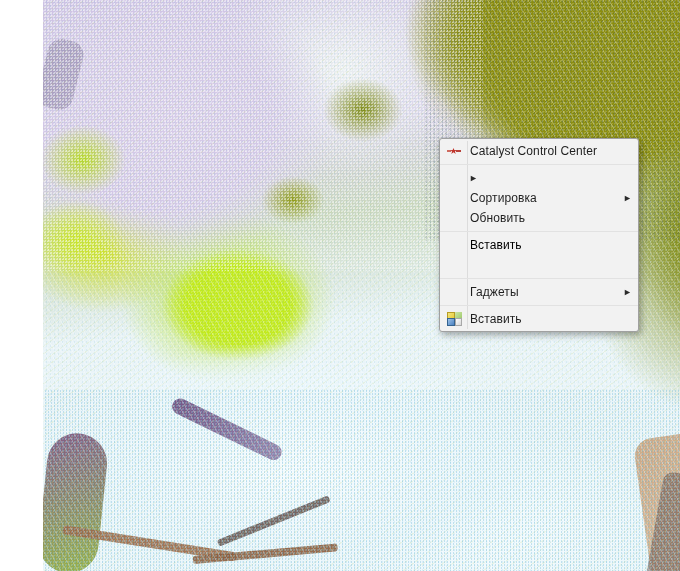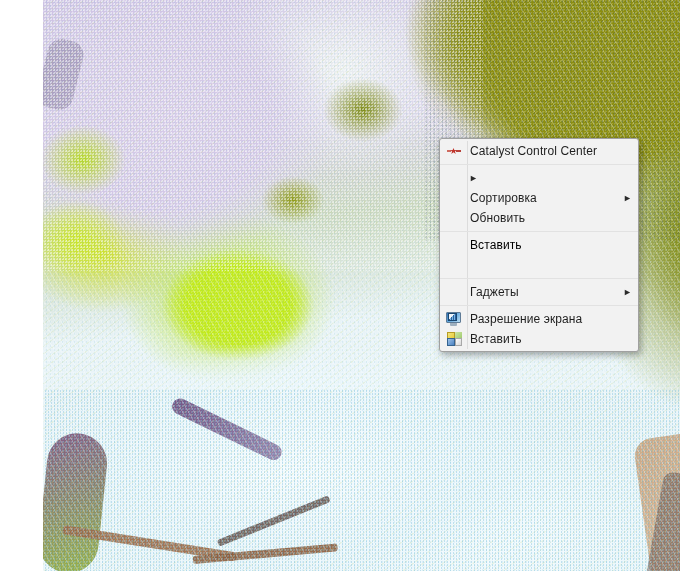--- a/index.html
+++ b/index.html
@@ -363,30 +363,20 @@
       </div>
       <div class="separator"></div>
       <div class="menu-item">
         <span class="icon-slot"></span>
         <span class="label">Гаджеты</span>
         <span class="submenu-arrow">►</span>
       </div>
       <div class="separator"></div>
       <div class="menu-item">
         <span class="icon-slot">
-          <span class="ico ico-monitor res">
-            <span class="screen-face"></span>
-            <span class="glyph"></span>
-            <span class="stand"></span>
-          </span>
-        </span>
-        <span class="label">Разрешение экрана</span>
-      </div>
-      <div class="menu-item">
-        <span class="icon-slot">
           <span class="ico ico-gadget">
             <span class="tile-a"></span>
             <span class="tile-b"></span>
             <span class="tile-c"></span>
             <span class="tile-d"></span>
           </span>
         </span>
         <span class="label">Вставить</span>
       </div>
     </div>

